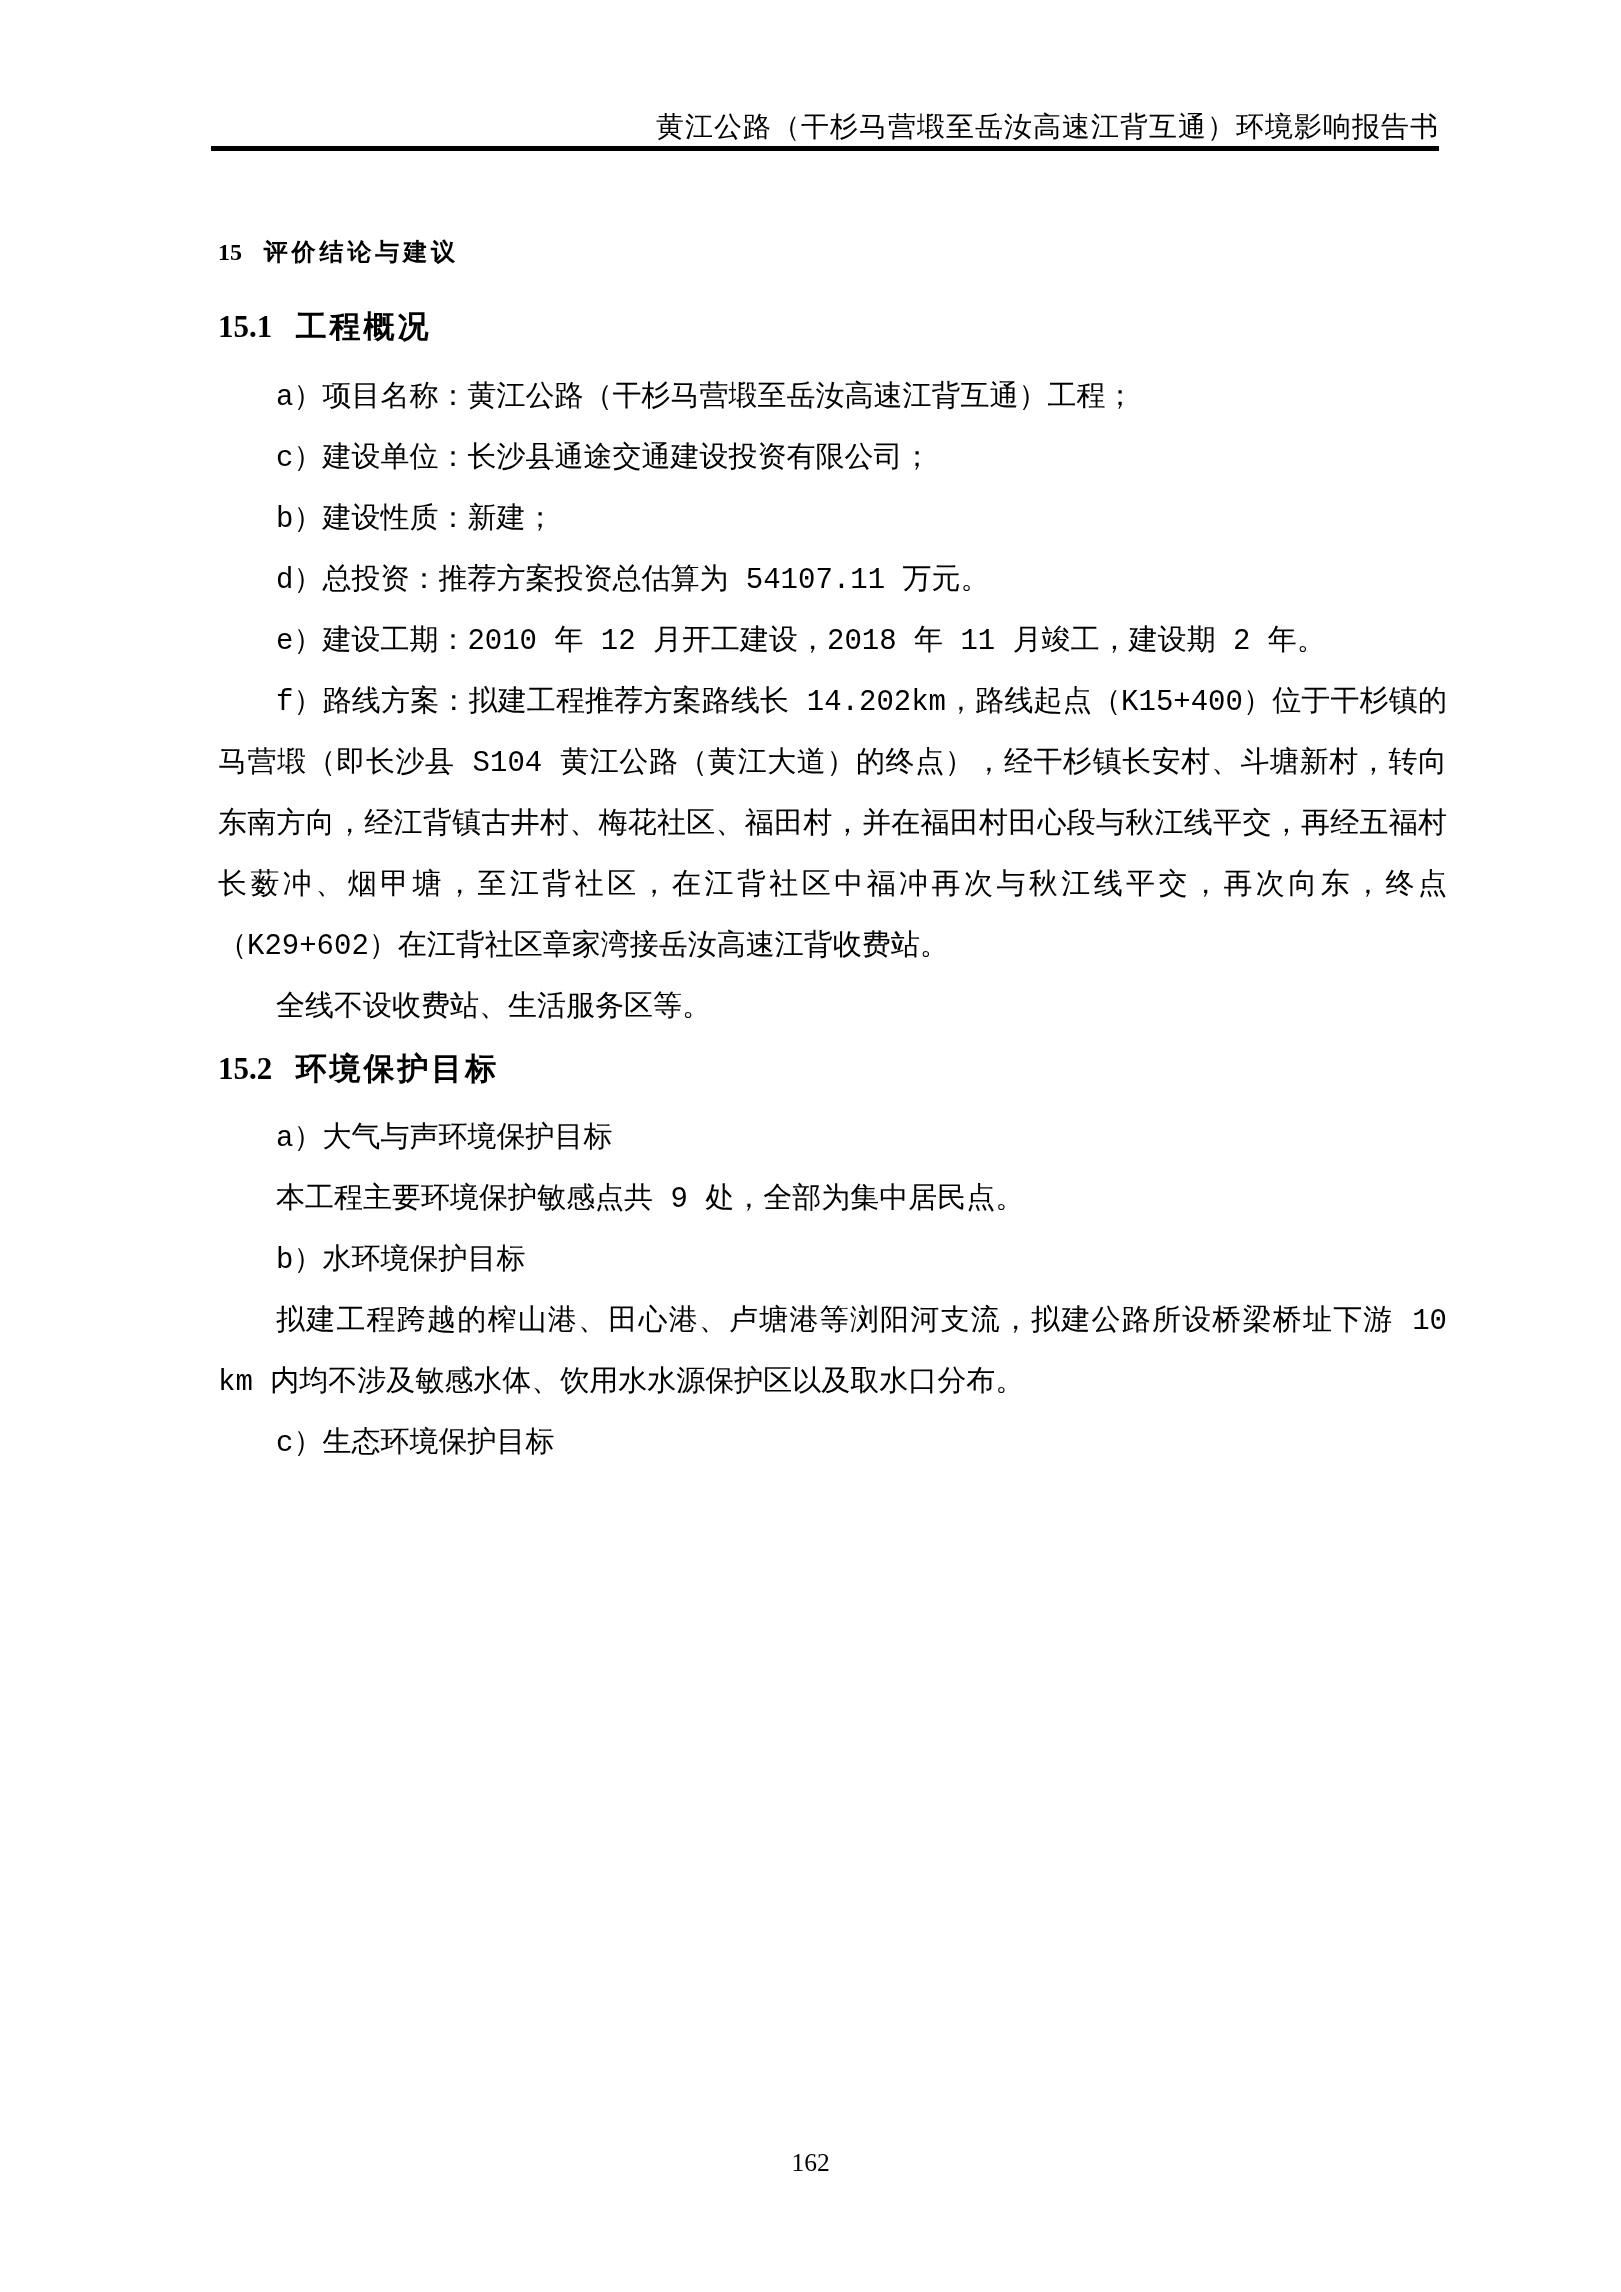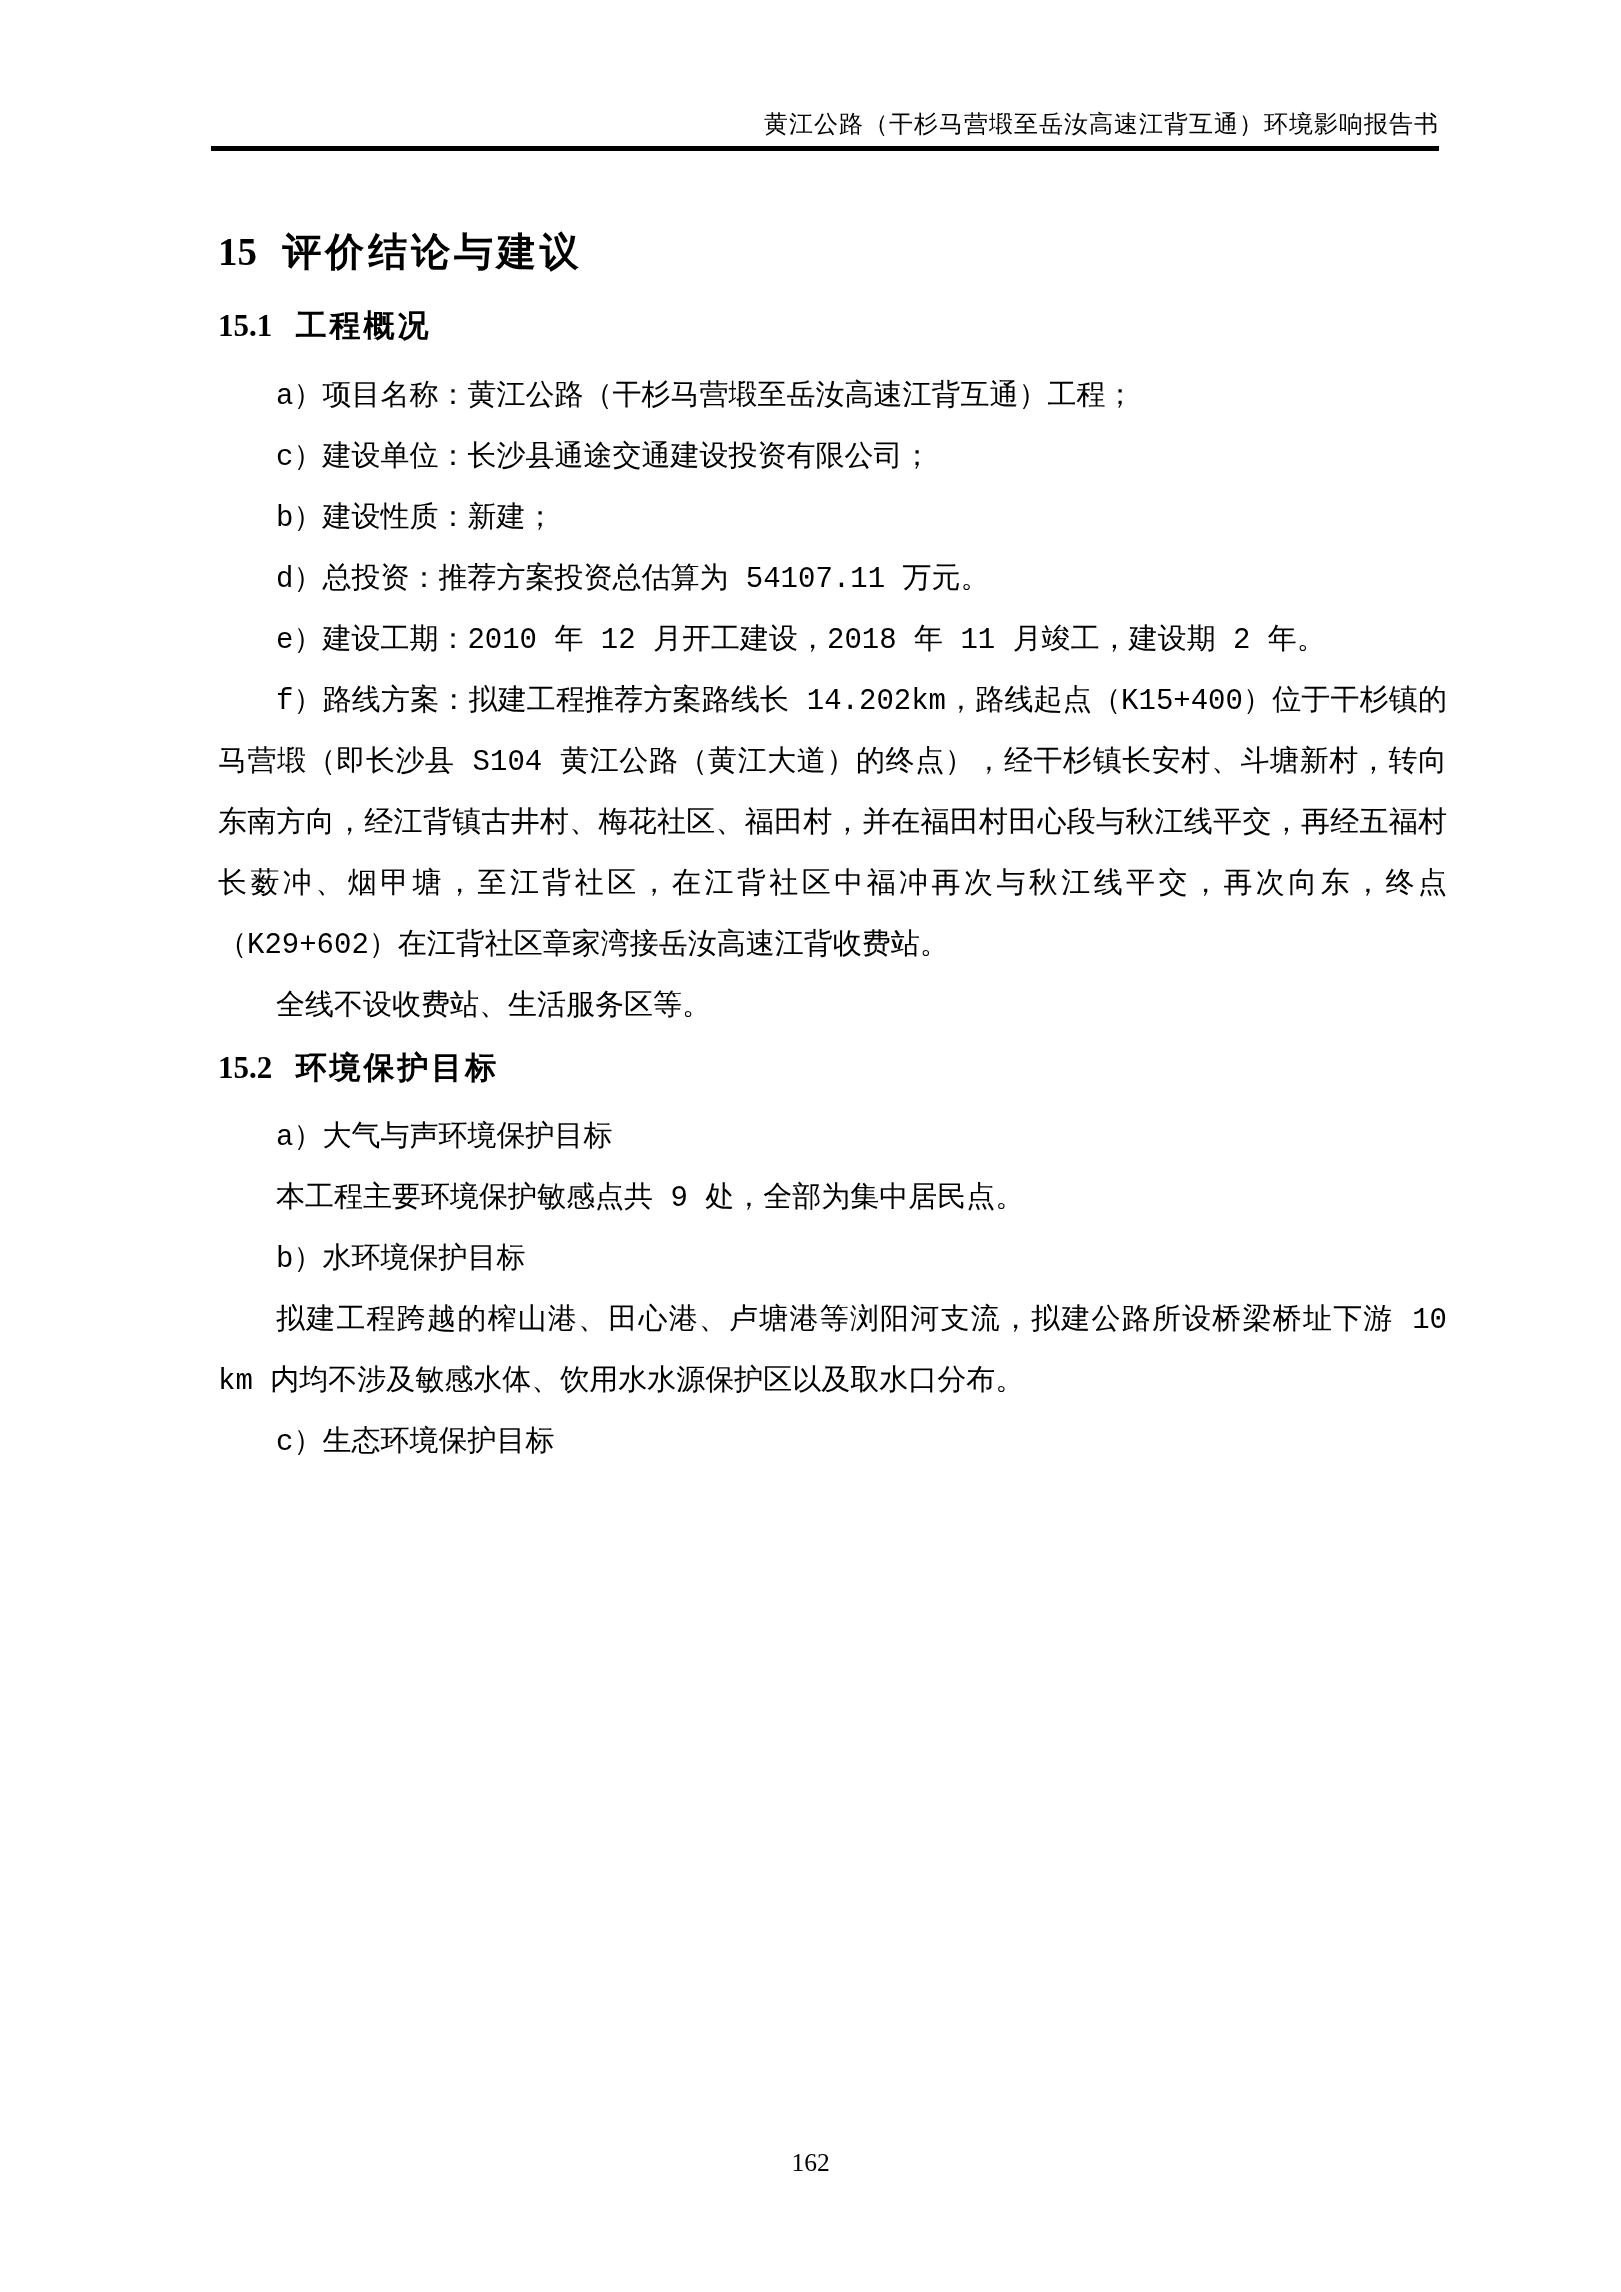--- a/index.html
+++ b/index.html
@@ -9,21 +9,21 @@
     height: 2293px;
     background: #ffffff;
     color: #000000;
     font-family: "Liberation Serif", "DejaVu Serif", serif;
     overflow: hidden;
   }
   .header-title {
     position: absolute;
     top: 108px;
     right: 182px;
-    font-size: 24px;
+    font-size: 28px;
     letter-spacing: 1px;
     white-space: nowrap;
     font-family: "Liberation Serif", "DejaVu Serif", serif;
   }
   .header-rule {
     position: absolute;
     top: 146px;
     left: 211px;
     right: 182px;
     height: 4.9px;
@@ -36,21 +36,21 @@
     right: 174px;
     font-size: 29px;
     line-height: 61px;
     text-align: justify;
   }
   h1.sec, h2.sec {
     margin: 0;
     font-weight: 700;
     text-align: left;
   }
-  h1.sec { font-size: 39px; line-height: 63px; margin-bottom: 11.8px; }
+  h1.sec { font-size: 24px; line-height: 63px; margin-bottom: 11.8px; }
   h2.sec { font-size: 31px; line-height: 61px; margin-bottom: 9.8px; }
   .sec .num {
     font-family: "Liberation Serif", "DejaVu Serif", serif;
     margin-right: 15.7px;
   }
   .sec .label {
     font-family: "Liberation Sans", "DejaVu Sans", sans-serif;
     letter-spacing: 3.9px;
   }
   h2.sec .label { letter-spacing: 2.9px; }

